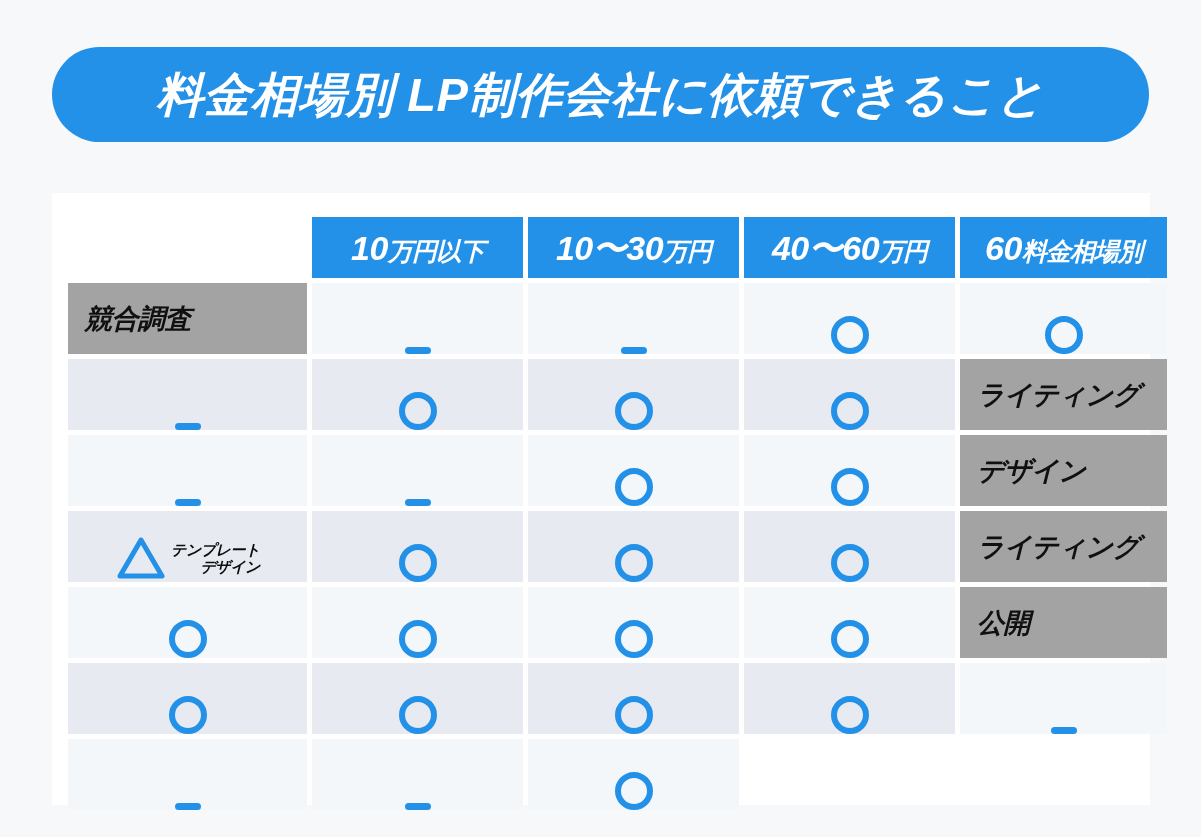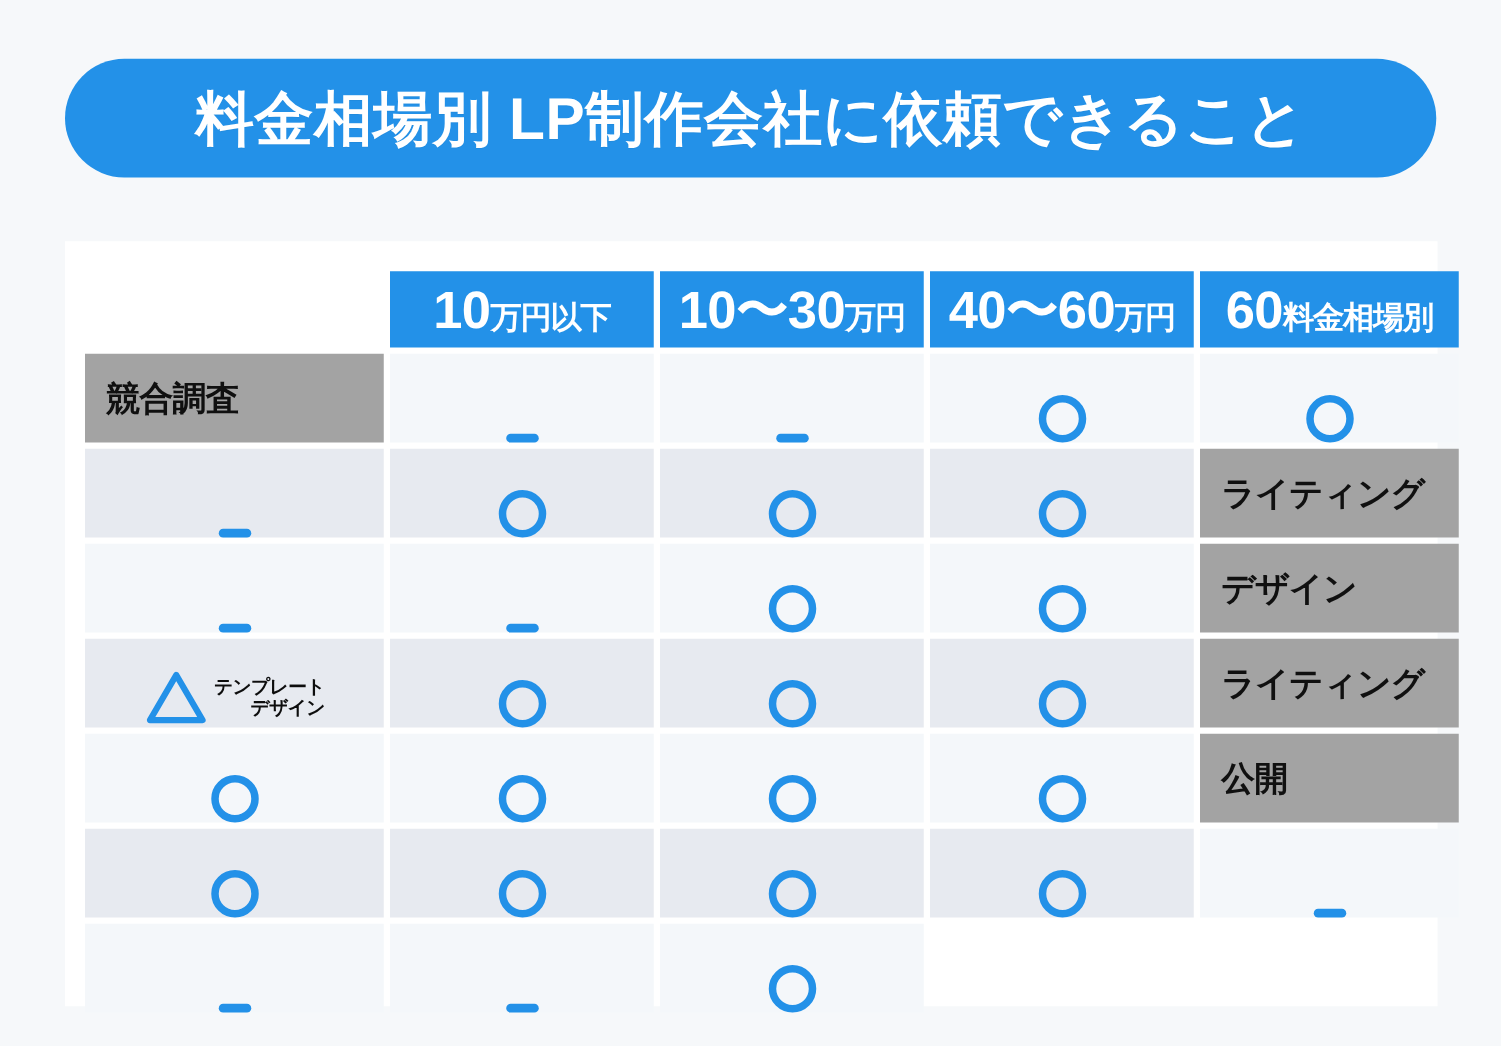--- a/index.html
+++ b/index.html
@@ -12,20 +12,21 @@
     background: #f6f8fa;
     font-family: "Liberation Sans", "DejaVu Sans", sans-serif;
     overflow: hidden;
   }
 
   .page {
     position: relative;
     width: 1201px;
     height: 837px;
     box-sizing: border-box;
+    font-style: italic;
   }
 
   
   .title-pill {
     position: absolute;
     left: 52px;
     top: 47px;
     width: 1097px;
     height: 95px;
     background: #2391e8;
@@ -87,21 +88,21 @@
     box-sizing: border-box;
   }
   .head-label {
     color: #ffffff;
     font-weight: bold;
     white-space: nowrap;
     line-height: 1;
     display: inline-flex;
     align-items: baseline;
   }
-  .head-label .num { font-size: 42px; letter-spacing: -0.5px; }
+  .head-label .num { font-size: 34px; letter-spacing: -0.5px; }
   .head-label .unit { font-size: 25px; letter-spacing: -1px; }
 
   
   .row-label {
     display: flex;
     align-items: center;
     justify-content: flex-start;
     padding-left: 17px;
     box-sizing: border-box;
     height: 71px;

